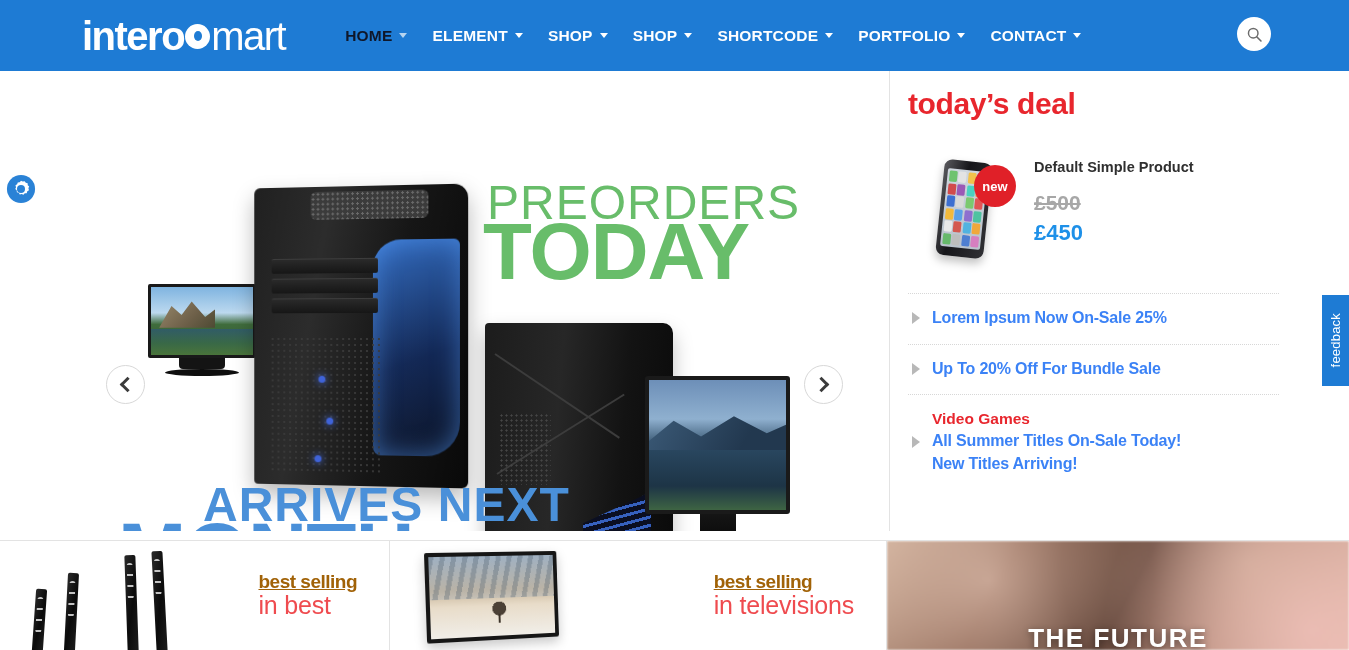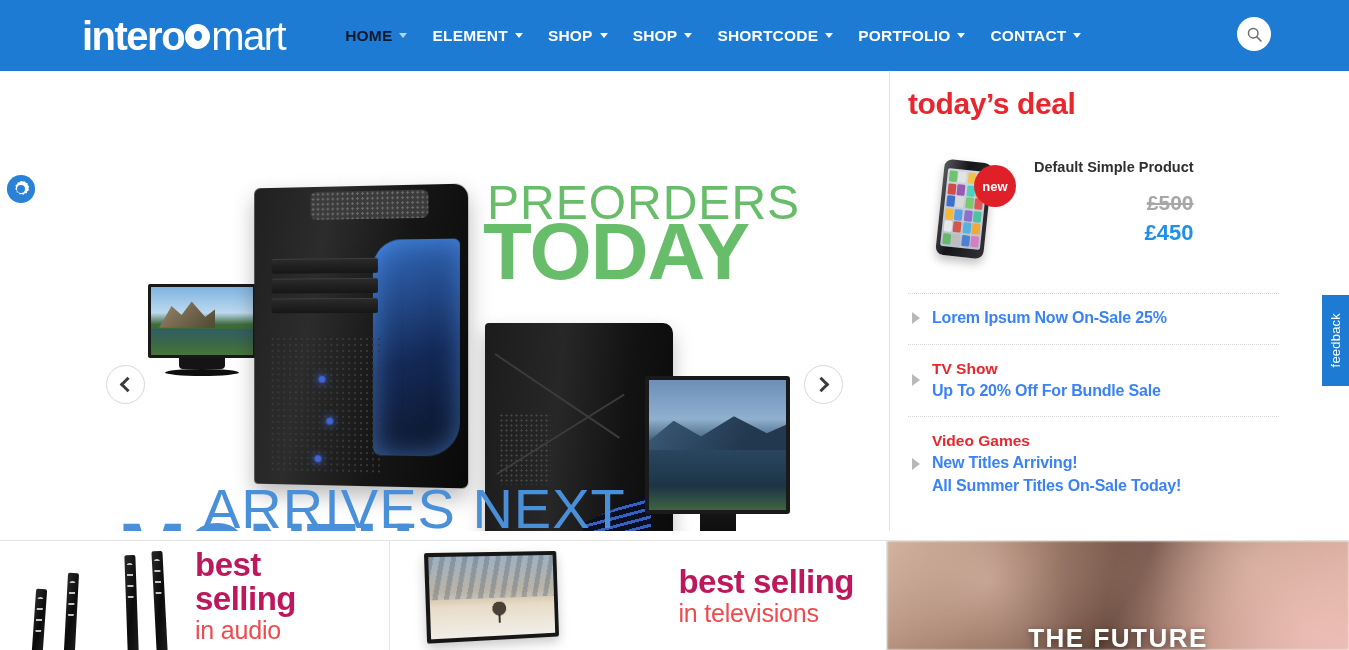--- a/index.html
+++ b/index.html
@@ -148,22 +148,22 @@
     font-size: 80px;
     font-weight: bold;
     color: #68bd6a;
     letter-spacing: -1px;
     line-height: 1;
     white-space: nowrap;
   }
   .headline-blue-thin {
     position: absolute;
     left: 203px; top: 410px;
-    font-size: 56px;
-    font-weight: 400;
+    font-size: 48px;
+    font-weight: 700;
     color: #4a90d9;
     letter-spacing: 1px;
     line-height: 1;
     white-space: nowrap;
   }
   .headline-blue-bold {
     position: absolute;
     left: 118px; top: 440px;
     font-size: 82px;
     font-weight: bold;
@@ -384,21 +384,21 @@
     right: 2px; top: 12px;
     width: 42px; height: 42px;
     background: #e02028;
     border-radius: 50%;
     color: #ffffff;
     font-size: 13px;
     font-weight: bold;
     display: flex; align-items: center; justify-content: center;
     z-index: 4;
   }
-  .deal-info { padding-top: 6px; text-align: right; }
+  .deal-info { padding-top: 6px; }
   .deal-product {
     font-size: 14.5px;
     font-weight: bold;
     color: #2f2f2f;
     margin-bottom: 16px;
   }
   .deal-old {
     font-size: 21px;
     font-weight: bold;
     color: #a7a7a7;
@@ -452,24 +452,25 @@
   .promo-cell {
     position: relative;
     display: flex; align-items: center;
     overflow: hidden;
   }
   .promo-audio { width: 390px; border-right: 1px solid #e3e3e3; padding-left: 20px; }
   .promo-tv { width: 497px; border-right: 1px solid #e3e3e3; padding-left: 30px; }
   .promo-future { flex: 1; }
   .promo-text { margin-left: auto; padding-right: 32px; line-height: 1.05; }
   .promo-bold {
-    font-size: 33px;
-    font-weight: bold;
-    color: #be185d;
+    font-size: 19px;
+    font-weight: bold;
+    color: #a16207;
     letter-spacing: -0.5px;
+    text-decoration: underline;
   }
   .promo-light {
     font-size: 25px;
     font-weight: 300;
     color: #ef4b4f;
     letter-spacing: -0.2px;
   }
 
   .speakers { position: relative; width: 175px; height: 110px; flex: 0 0 175px; }
   .spk {
@@ -694,49 +695,48 @@
         <div class="deal-row">
           <span class="bullet-tri"></span>
           <div class="deal-row-text">
             <div class="deal-desc">Lorem Ipsum Now On-Sale 25%</div>
           </div>
         </div>
 
         <div class="deal-row">
           <span class="bullet-tri"></span>
           <div class="deal-row-text">
-            <div class="deal-cat">TV Show</div>
             <div class="deal-desc">Up To 20% Off For Bundle Sale</div>
           </div>
         </div>
 
         <div class="deal-row">
           <span class="bullet-tri"></span>
           <div class="deal-row-text">
             <div class="deal-cat">Video Games</div>
+            <div class="deal-desc">All Summer Titles On-Sale Today!</div>
             <div class="deal-desc">New Titles Arriving!</div>
-            <div class="deal-desc">All Summer Titles On-Sale Today!</div>
           </div>
         </div>
       </div>
     </div>
   </div>
 
   <div class="promo-row">
 
     <div class="promo-cell promo-audio">
       <div class="speakers">
         <div class="spk" style="left:14px; height:62px; transform:rotate(4deg)"></div>
         <div class="spk" style="left:46px; height:78px; transform:rotate(3deg)"></div>
         <div class="spk" style="left:106px; height:96px; transform:rotate(-2deg)"></div>
         <div class="spk" style="left:134px; height:100px; transform:rotate(-3deg)"></div>
       </div>
       <div class="promo-text">
         <div class="promo-bold">best selling</div>
-        <div class="promo-light">in audio</div>
+        <div class="promo-light">in best</div>
       </div>
     </div>
 
     <div class="promo-cell promo-tv">
       <div class="tv-unit">
         <div class="tv-frame">
             <div class="tv-tree"></div>
           </div>
       </div>
       <div class="promo-text">

